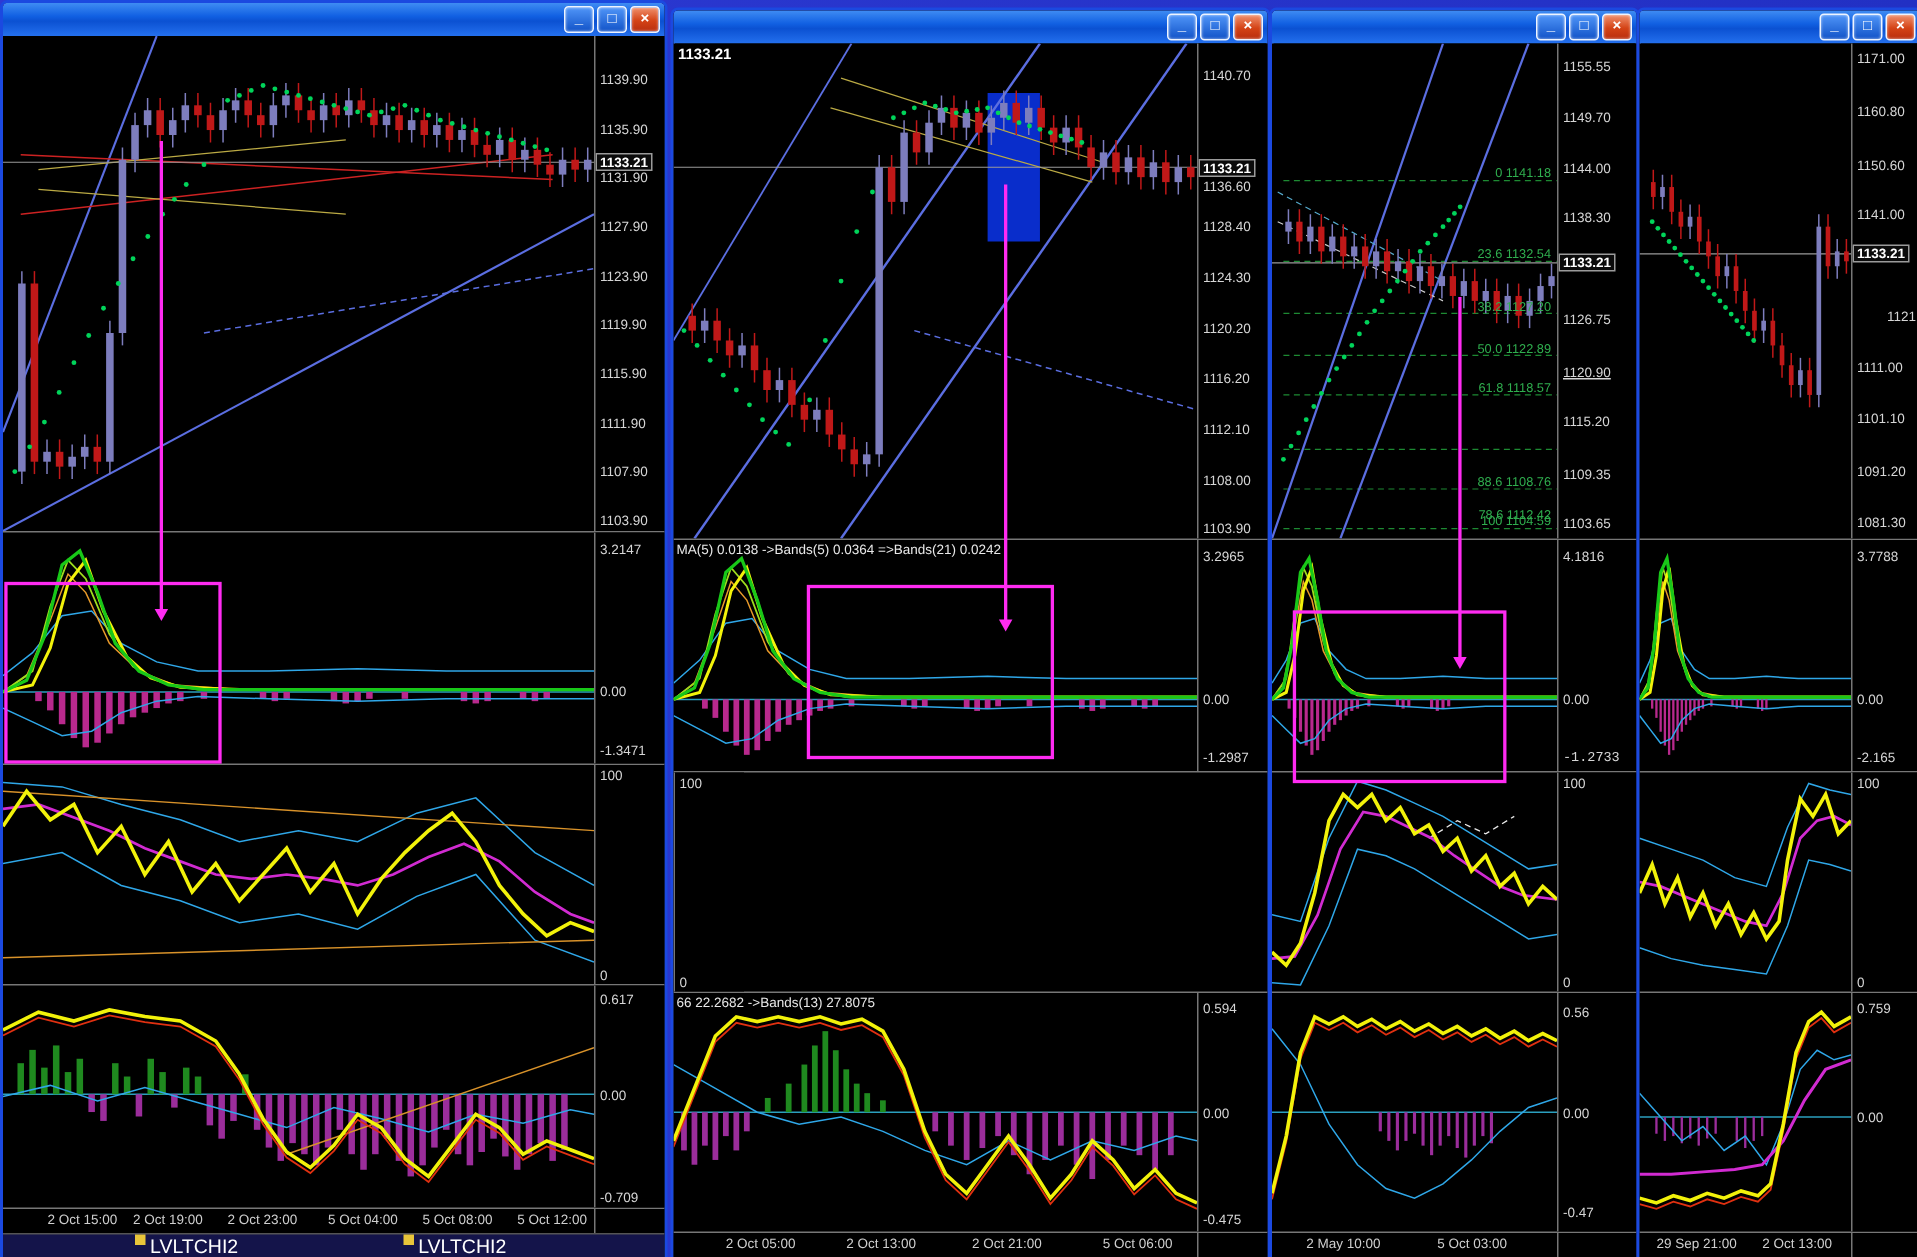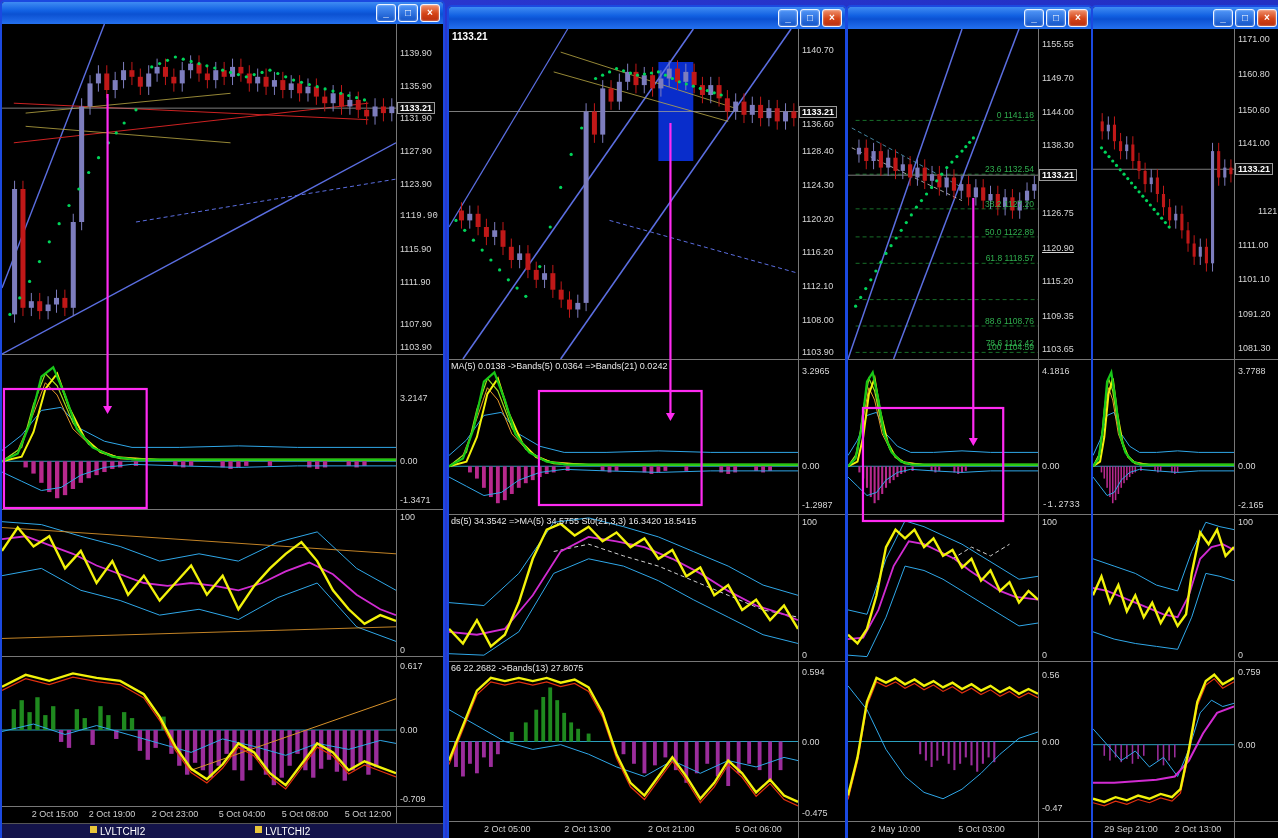--- a/index.html
+++ b/index.html
@@ -35,21 +35,21 @@
   .corner-label{position:absolute;top:2px;left:3px;color:#fff;font-size:10px;
        font-weight:bold;z-index:2;}
   .fib-label{position:absolute;right:4px;transform:translateY(-100%);color:#2fae4e;
        font-size:8.5px;white-space:nowrap;z-index:2;}
   .timeaxis{flex:0 0 16px;display:flex;background:#000;position:relative;}
   .ta-plot{flex:1;position:relative;}
   .time-label{position:absolute;top:2px;color:#cfcfcf;font-size:9px;white-space:nowrap;}
   .ta-pad{flex:0 0 var(--axw);border-left:1px solid #777;}
   .tabsbar{flex:0 0 14px;background:#14144a;display:flex;align-items:center;
        padding-left:88px;gap:110px;border-top:1px solid #555;}
-  .tabitem{color:#fff;font-size:10px;display:flex;gap:3px;white-space:nowrap;}
+  .tabitem{color:#fff;font-size:13px;display:flex;gap:3px;white-space:nowrap;}
   .tabicon{width:7px;height:7px;background:#e8c53a;display:inline-block;}
   .overlay{position:absolute;left:0;top:0;pointer-events:none;z-index:5;}
 </style>
 </head>
 <body>
 
 <div id="desktop">
     <div class="win" style="left: 0px; top: 0px; width: 441px; height: 836px; --axw: 46px;">
       <div class="titlebar">
         <div class="wtitle"></div>
@@ -207,24 +207,24 @@
                 <path d="M 90 22.333333333333332 l 0.01 0" stroke="#00d45a" stroke-width="3.2" stroke-linecap="round" vector-effect="non-scaling-stroke" fill="none"></path>
                 <path d="M 92 23 l 0.01 0" stroke="#00d45a" stroke-width="3.2" stroke-linecap="round" vector-effect="non-scaling-stroke" fill="none"></path>
               </svg>
             </div>
             <div class="axis">
               <div class="axis-label" style="top: 8.8%;">1139.90</div>
               <div class="axis-label" style="top: 18.7%;">1135.90</div>
               <div class="axis-label" style="top: 28.6%;">1131.90</div>
               <div class="axis-label" style="top: 38.5%;">1127.90</div>
               <div class="axis-label" style="top: 48.4%;">1123.90</div>
-              <div class="axis-label" style="top: 58.3%; font-family: Liberation Mono, monospace;">1119.90</div>
+              <div class="axis-label" style="top: 58.3%;">1119.90</div>
               <div class="axis-label" style="top: 68.2%;">1115.90</div>
               <div class="axis-label" style="top: 78.1%;">1111.90</div>
-              <div class="axis-label" style="top: 88%; margin-top: 10px;">1107.90</div>
+              <div class="axis-label" style="top: 88%;">1107.90</div>
               <div class="axis-label" style="top: 97.9%;">1103.90</div>
               <div class="badge" style="top: 25.5%;">1133.21</div>
             </div>
           </div>
           <div class="pane" style="flex: 0 0 154px;">
             <div class="plot">
               <svg viewBox="0 0 100 100" preserveAspectRatio="none">
                 <polyline points="0,69 100,69" fill="none" stroke="#2b9fbe" stroke-width="1" vector-effect="non-scaling-stroke"></polyline>
                 <rect x="5.45" y="69" width="1.1" height="4" fill="#b8298d"></rect>
                 <rect x="7.45" y="69" width="1.1" height="8" fill="#b8298d"></rect>
@@ -256,21 +256,21 @@
                 <rect x="91.45" y="69" width="1.1" height="3" fill="#b8298d"></rect>
                 <polyline points="0,62 5,52 10,36 15,34 20,48 26,56 33,60 45,60 60,59 75,60 100,60" fill="none" stroke="#2fa7e8" stroke-width="1" vector-effect="non-scaling-stroke"></polyline>
                 <polyline points="0,76 5,82 10,88 15,86 20,78 26,73 33,71 45,72 60,73 75,72 100,72" fill="none" stroke="#2fa7e8" stroke-width="1" vector-effect="non-scaling-stroke"></polyline>
                 <polyline points="0,69 4,62 8,38 11,18 14,26 18,48 23,60 29,66 40,68 100,68" fill="none" stroke="#e89a2a" stroke-width="1" vector-effect="non-scaling-stroke"></polyline>
                 <polyline points="0,69 5,60 8,32 11,12 14,20 18,44 22,58 27,65 33,68 100,68" fill="none" stroke="#9fdc1e" stroke-width="1.2" vector-effect="non-scaling-stroke"></polyline>
                 <polyline points="0,69 5,66 8,50 11,22 14,12 17,34 21,54 25,63 30,67 40,68 100,68" fill="none" stroke="#f2f20a" stroke-width="2" vector-effect="non-scaling-stroke"></polyline>
                 <polyline points="0,69 4,64 7,45 10,14 13,8 16,26 19,48 23,60 28,66 34,68 50,68 70,68 100,68" fill="none" stroke="#18c818" stroke-width="2.2" vector-effect="non-scaling-stroke"></polyline>
               </svg>
             </div>
             <div class="axis">
-              <div class="axis-label" style="top: 7%; margin-top: 32px;">3.2147</div>
+              <div class="axis-label" style="top: 7%;">3.2147</div>
               <div class="axis-label" style="top: 69%;">0.00</div>
               <div class="axis-label" style="top: 94%;">-1.3471</div>
             </div>
           </div>
           <div class="pane" style="flex: 0 0 146px;">
             <div class="plot">
               <svg viewBox="0 0 100 100" preserveAspectRatio="none">
                 <polyline points="0,8 10,10 20,18 30,25 40,35 50,30 60,35 70,22 80,15 90,40 100,55" fill="none" stroke="#2fa7e8" stroke-width="1" vector-effect="non-scaling-stroke"></polyline>
                 <polyline points="0,45 10,40 20,55 30,62 40,72 50,68 60,75 70,60 80,50 90,80 100,90" fill="none" stroke="#2fa7e8" stroke-width="1" vector-effect="non-scaling-stroke"></polyline>
                 <polyline points="0,12 100,30" fill="none" stroke="#d8922a" stroke-width="0.9" vector-effect="non-scaling-stroke"></polyline>
@@ -570,30 +570,20 @@
               </svg>
               <div class="pane-label">MA(5) 0.0138  -&gt;Bands(5) 0.0364  =&gt;Bands(21) 0.0242</div>
             </div>
             <div class="axis">
               <div class="axis-label" style="top: 7%;">3.2965</div>
               <div class="axis-label" style="top: 69%;">0.00</div>
               <div class="axis-label" style="top: 94%;">-1.2987</div>
             </div>
           </div>
           <div class="pane" style="flex: 0 0 146px;">
-            <div class="plot">
-              <svg viewBox="0 0 100 100" preserveAspectRatio="none">
-                <polyline points="0,60 10,62 20,40 30,5 40,2 50,8 60,15 70,25 80,35 90,48 100,55" fill="none" stroke="#2fa7e8" stroke-width="1" vector-effect="non-scaling-stroke"></polyline>
-                <polyline points="0,95 10,96 20,80 30,40 40,30 50,35 60,45 70,58 80,70 90,82 100,88" fill="none" stroke="#2fa7e8" stroke-width="1" vector-effect="non-scaling-stroke"></polyline>
-                <polyline points="30,25 40,20 50,28 60,35 70,45 80,55 90,65 100,70" fill="none" stroke="#e8e8e8" stroke-width="0.9" vector-effect="non-scaling-stroke" stroke-dasharray="4 3"></polyline>
-                <polyline points="0,80 8,82 16,78 24,55 32,25 40,15 48,18 56,22 64,30 72,40 80,52 88,62 96,68 100,72" fill="none" stroke="#d12bd1" stroke-width="1.8" vector-effect="non-scaling-stroke"></polyline>
-                <polyline points="0,78 4,88 8,72 12,90 16,82 20,60 24,30 28,10 32,6 36,14 40,8 44,18 48,12 52,22 56,16 60,30 64,24 68,42 72,36 76,55 80,48 84,65 88,58 92,72 96,62 100,78" fill="none" stroke="#f2f20a" stroke-width="2.4" vector-effect="non-scaling-stroke"></polyline>
-              </svg>
-              <div class="pane-label">ds(5) 34.3542  =&gt;MA(5) 34.5755  Sto(21,3,3) 16.3420 18.5415</div>
-            </div>
             <div class="axis">
               <div class="axis-label" style="top: 5%;">100</div>
               <div class="axis-label" style="top: 96%;">0</div>
             </div>
           </div>
           <div class="pane" style="flex: 1 1 auto;">
             <div class="plot">
               <svg viewBox="0 0 100 100" preserveAspectRatio="none">
                 <polyline points="0,50 100,50" fill="none" stroke="#2b9fbe" stroke-width="1" vector-effect="non-scaling-stroke"></polyline>
                 <rect x="1.45" y="50" width="1.1" height="16" fill="#9b2d9b"></rect>

